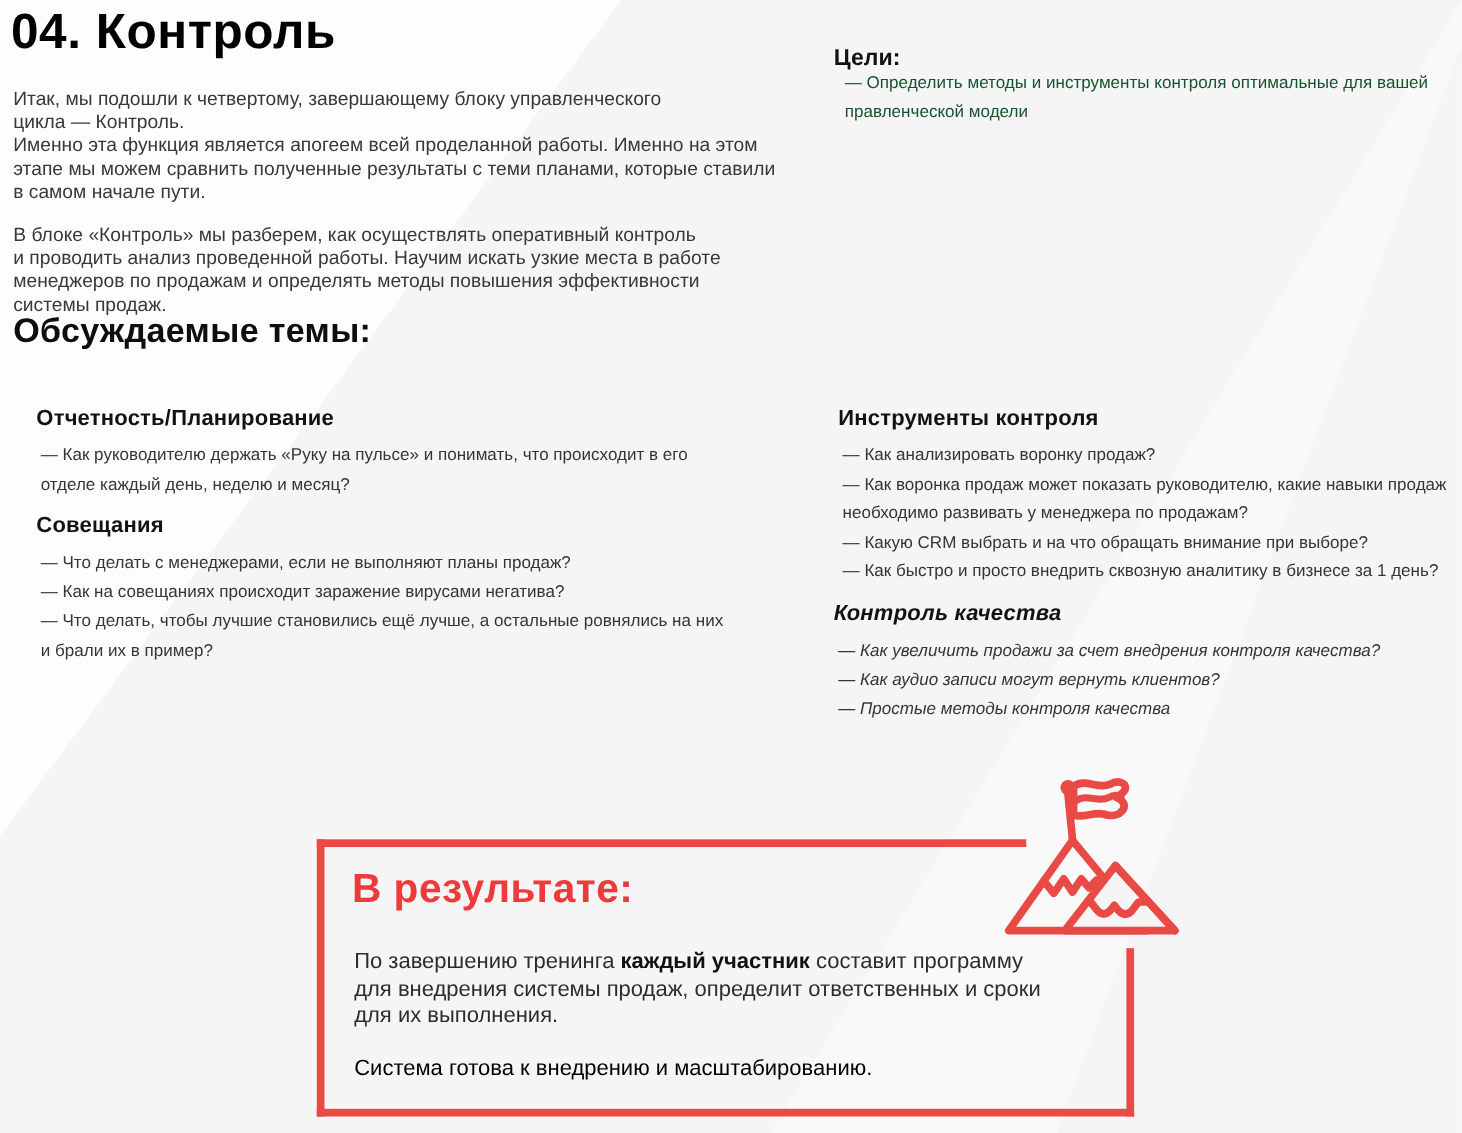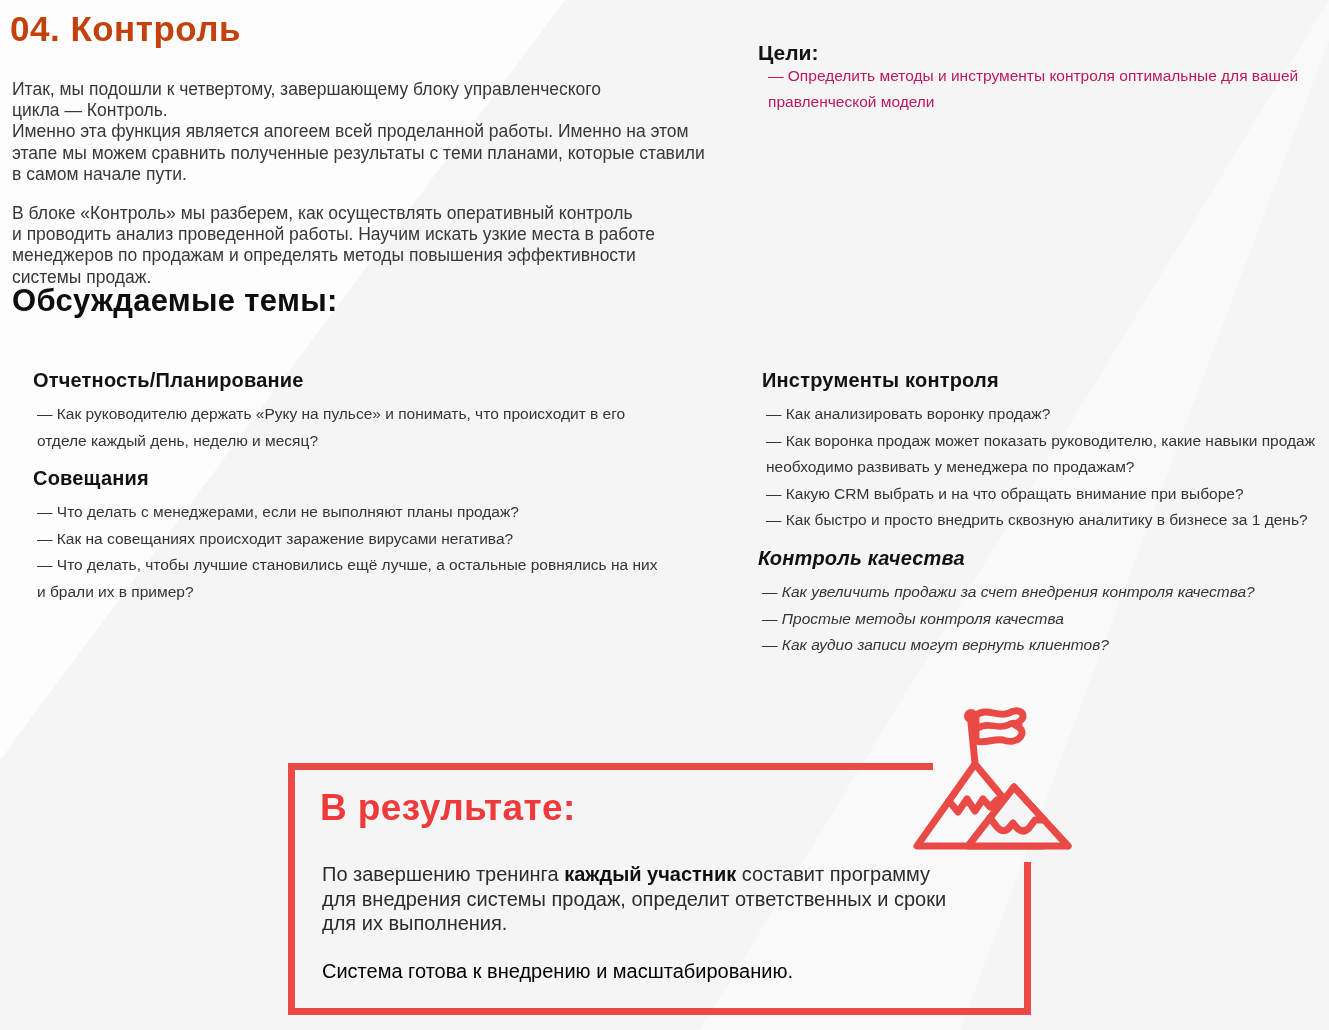--- a/index.html
+++ b/index.html
@@ -20,39 +20,39 @@
   .diag2 {
     position:absolute; inset:0;
     background:rgba(255,255,255,0.45);
     clip-path:polygon(1329px 0, 1329px 40px, 960px 1030px, 700px 1030px);
     pointer-events:none;
   }
   .abs { position:absolute; }
 
   .h1 {
     left:10px; top:0px;
-    font-size:35px; line-height:58px; font-weight:900;
-    letter-spacing:.5px; color:#c2410c;
+    font-size:45px; line-height:58px; font-weight:900;
+    letter-spacing:.5px; color:#000000;
   }
   .intro {
     left:12px; width:700px;
     font-size:17.5px; line-height:21.2px;
     white-space:pre-line; color:#38383a;
   }
   .intro-1 { top:79px; }
   .intro-2 { top:203px; }
 
   .goals-h {
     left:758px; top:38px;
     font-size:21px; line-height:30px; font-weight:800; color:#121214;
   }
   .goals-b {
     left:768px; top:63px; width:555px;
     font-size:15.5px; line-height:26px;
-    white-space:pre-line; color:#be185d;
+    white-space:pre-line; color:#14532d;
   }
 
   .themes-title {
     left:12px; top:281px;
     font-size:31px; line-height:40px; font-weight:900;
     letter-spacing:.3px; color:#0e0e10;
   }
 
   .topic-sec h3 {
     font-size:20px; line-height:28px; font-weight:800;
@@ -136,22 +136,22 @@
     <p class="bullet">— Как анализировать воронку продаж?</p>
     <p class="bullet">— Как воронка продаж может показать руководителю, какие навыки продаж
 необходимо развивать у менеджера по продажам?</p>
     <p class="bullet">— Какую CRM выбрать и на что обращать внимание при выборе?</p>
     <p class="bullet">— Как быстро и просто внедрить сквозную аналитику в бизнесе за 1 день?</p>
   </section>
 
   <section class="abs topic-sec sec-r2">
     <h3>Контроль качества</h3>
     <p class="bullet">— Как увеличить продажи за счет внедрения контроля качества?</p>
+    <p class="bullet">— Как аудио записи могут вернуть клиентов?</p>
     <p class="bullet">— Простые методы контроля качества</p>
-    <p class="bullet">— Как аудио записи могут вернуть клиентов?</p>
   </section>
 
   <div class="bar bar-top"></div>
   <div class="bar bar-left"></div>
   <div class="bar bar-bottom"></div>
   <div class="bar bar-right"></div>
 
   <h2 class="abs result-h">В результате:</h2>
 
   <p class="abs result-p1"><span>По завершению тренинга </span><b>каждый участник</b><span> составит программу

